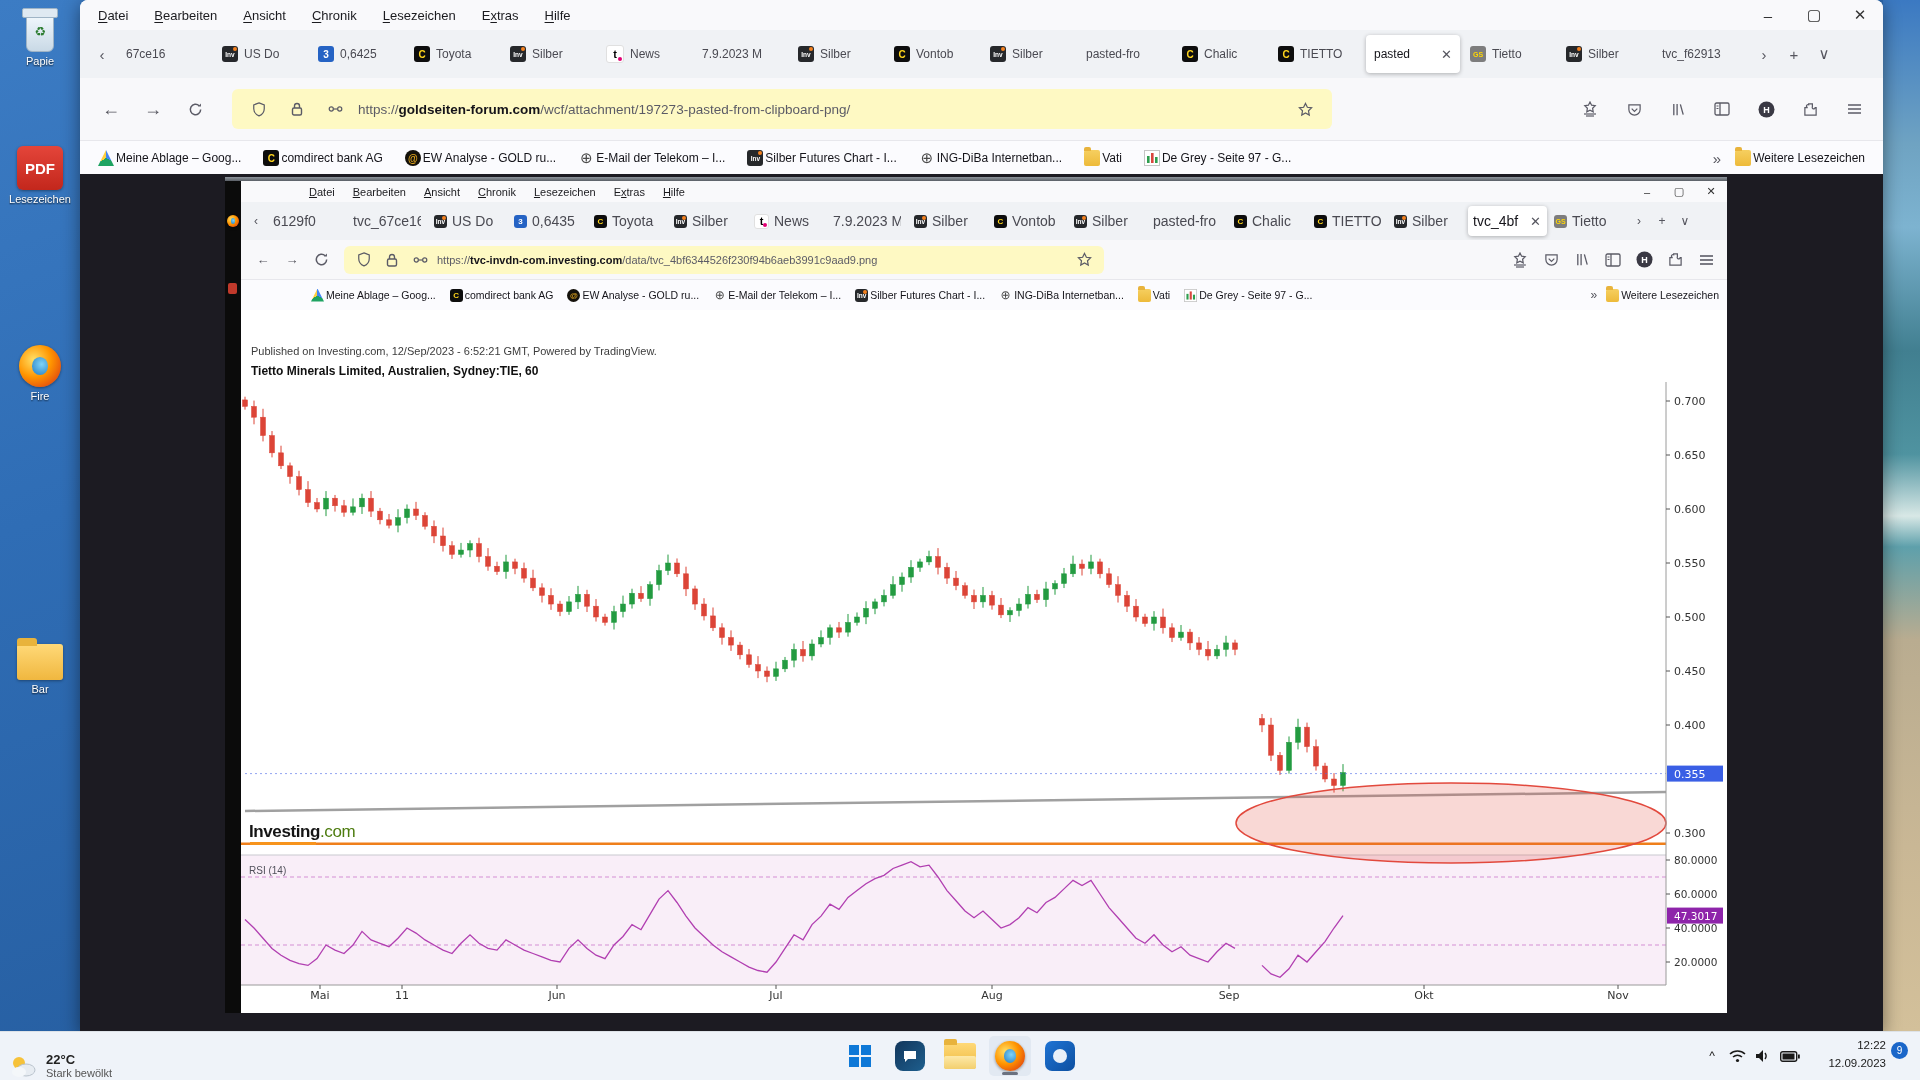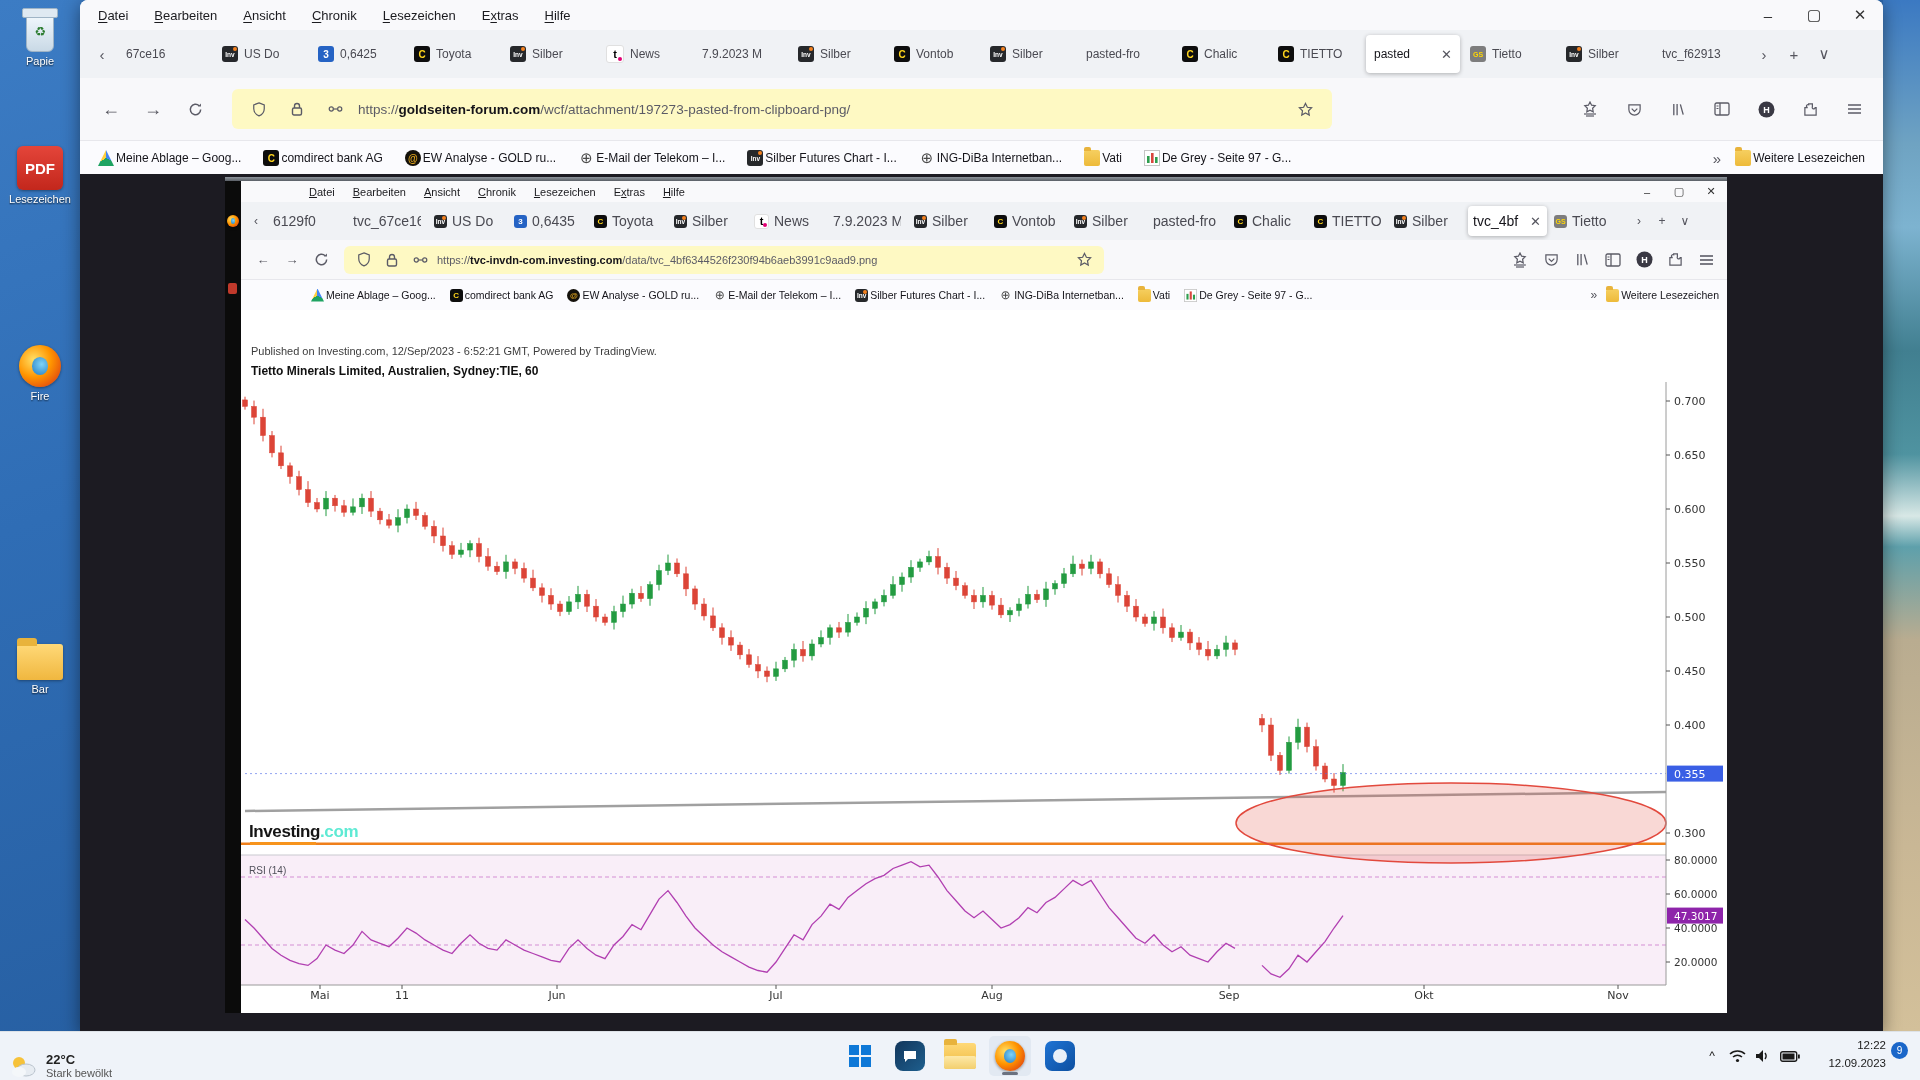--- a/index.html
+++ b/index.html
@@ -82,21 +82,21 @@
   .iurlbar .navb{width:24px;height:24px;font-size:13px}
   .iurlbar .pill{height:28px;width:760px;gap:6px;padding:0 9px;margin-left:6px}
   .iurlbar .urltxt{font-size:11px}
   .iurlbar .actions{gap:9px}
   .iurlbar .abtn{width:22px;height:22px}
   .ibmbar{position:absolute;left:16px;right:0;top:103px;height:30px;background:#fbfbfe;border-bottom:1px solid #e7e7ec;display:flex;align-items:center;gap:14px;padding:0 0 0 70px;font-size:10.5px;color:#15141a}
   .icontent{position:absolute;left:16px;right:0;top:133px;bottom:0;background:#fff}
   .publine{position:absolute;left:26px;top:168px;font-size:11px;color:#3c3c3c}
   .symline{position:absolute;left:26px;top:187px;font-size:12px;font-weight:bold;color:#101010}
   .investlogo{position:absolute;left:24px;top:645px;font-size:17px;font-weight:800;color:#151515;letter-spacing:-.4px;z-index:5}
-  .investlogo span{color:#5eead4;font-weight:700}
+  .investlogo span{color:#4d7c0f;font-weight:400}
   .investlogo::after{content:"";position:absolute;left:1px;top:20px;width:66px;height:3px;background:#f7941d}
   .rsilabel{position:absolute;left:24px;top:688px;font-size:10px;color:#50505a;z-index:5}
   #chart{position:absolute;left:0;top:0;z-index:3}
   
   .taskbar{position:absolute;left:0;bottom:0;width:1920px;height:48px;background:#eff3f9;border-top:1px solid #dde2e8;z-index:20}
   .weather{position:absolute;left:8px;top:20px;display:flex;align-items:center;gap:8px}
   .weather .t1{font-size:13px;font-weight:700;color:#222}
   .weather .t2{font-size:11px;color:#555}
   .tb-center{position:absolute;left:50%;top:0;height:48px;transform:translateX(-50%);display:flex;align-items:center;gap:8px}
   .tbtn{width:42px;height:40px;border-radius:5px;display:flex;align-items:center;justify-content:center;position:relative}

